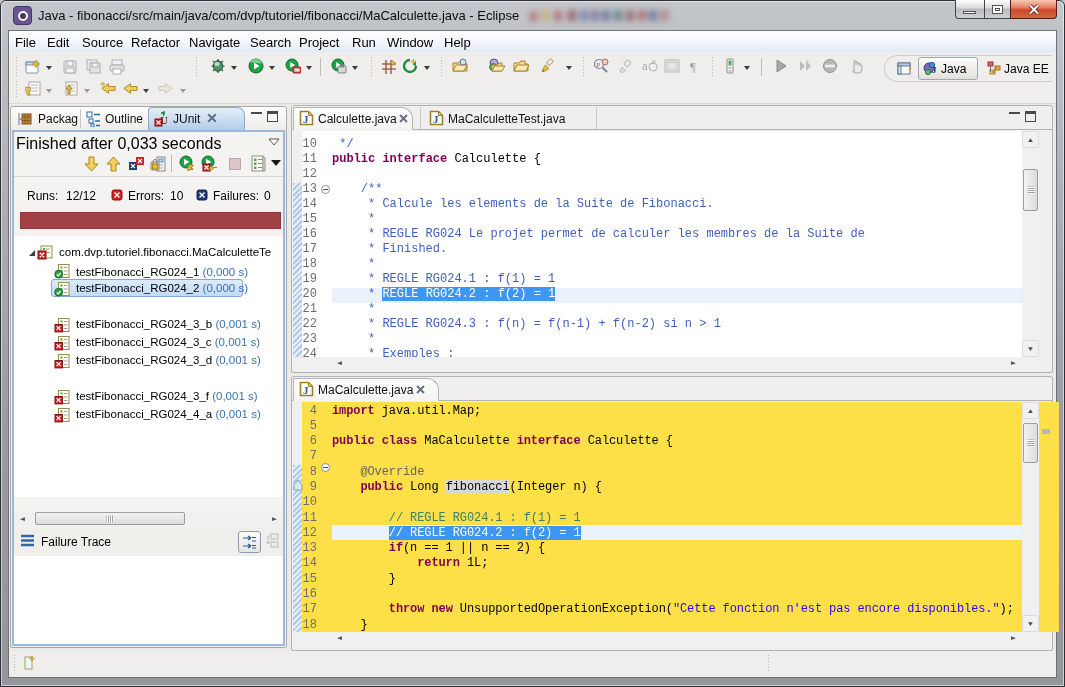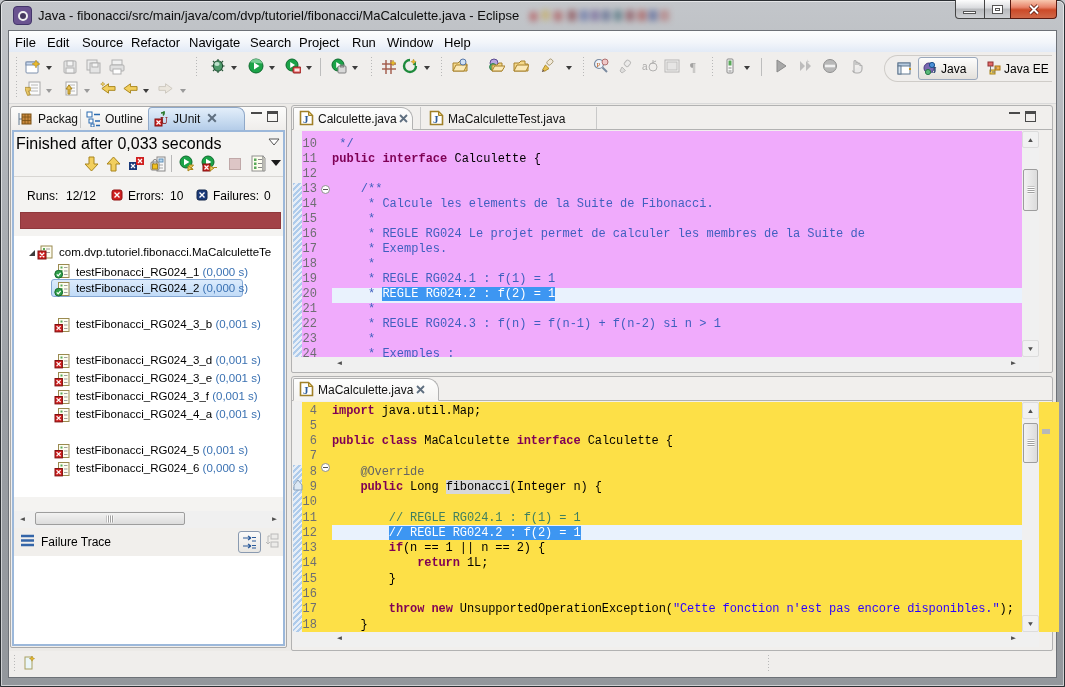--- a/index.html
+++ b/index.html
@@ -450,48 +450,48 @@
         <rect x="6.5" y="7" width="2" height="2" fill="#58a858"></rect>
         <rect x="6.5" y="10.5" width="2" height="2" fill="#58a858"></rect>
         <rect x="10" y="4" width="3.5" height="1" fill="#a0a0a0"></rect>
         <rect x="10" y="7.5" width="3.5" height="1" fill="#a0a0a0"></rect>
         <rect x="10" y="11" width="3.5" height="1" fill="#a0a0a0"></rect>
         <rect x="1" y="7.5" width="7.4" height="7.4" fill="#d02020" stroke="#801010"></rect>
         <path d="M2.6 9.2l4 4m0-4l-4 4" stroke="#fff" stroke-width="1.2"></path>
       </svg>
       <span class="ab" style="left:62px;top:2px">testFibonacci_RG024_3_b <span class="ttime">(0,001 s)</span></span>
     </div>
+<div class="treerow" style="left:0;top:98px;width:269px">
+      <svg class="ticon" style="left:40px;top:1px;width:16px;height:16px" viewBox="0 0 16 16">
+        <rect x="4.5" y="1.5" width="10.5" height="13" fill="#fdfdf0" stroke="#9a8a50"></rect>
+        <rect x="6.5" y="3.5" width="2" height="2" fill="#58a858"></rect>
+        <rect x="6.5" y="7" width="2" height="2" fill="#58a858"></rect>
+        <rect x="6.5" y="10.5" width="2" height="2" fill="#58a858"></rect>
+        <rect x="10" y="4" width="3.5" height="1" fill="#a0a0a0"></rect>
+        <rect x="10" y="7.5" width="3.5" height="1" fill="#a0a0a0"></rect>
+        <rect x="10" y="11" width="3.5" height="1" fill="#a0a0a0"></rect>
+        <rect x="1" y="7.5" width="7.4" height="7.4" fill="#d02020" stroke="#801010"></rect>
+        <path d="M2.6 9.2l4 4m0-4l-4 4" stroke="#fff" stroke-width="1.2"></path>
+      </svg>
+      <span class="ab" style="left:62px;top:2px">testFibonacci_RG024_3_c <span class="ttime">(0,001 s)</span></span>
+    </div>
 <div class="treerow" style="left:0;top:116px;width:269px">
       <svg class="ticon" style="left:40px;top:1px;width:16px;height:16px" viewBox="0 0 16 16">
         <rect x="4.5" y="1.5" width="10.5" height="13" fill="#fdfdf0" stroke="#9a8a50"></rect>
         <rect x="6.5" y="3.5" width="2" height="2" fill="#58a858"></rect>
         <rect x="6.5" y="7" width="2" height="2" fill="#58a858"></rect>
         <rect x="6.5" y="10.5" width="2" height="2" fill="#58a858"></rect>
         <rect x="10" y="4" width="3.5" height="1" fill="#a0a0a0"></rect>
         <rect x="10" y="7.5" width="3.5" height="1" fill="#a0a0a0"></rect>
         <rect x="10" y="11" width="3.5" height="1" fill="#a0a0a0"></rect>
         <rect x="1" y="7.5" width="7.4" height="7.4" fill="#d02020" stroke="#801010"></rect>
         <path d="M2.6 9.2l4 4m0-4l-4 4" stroke="#fff" stroke-width="1.2"></path>
       </svg>
       <span class="ab" style="left:62px;top:2px">testFibonacci_RG024_3_d <span class="ttime">(0,001 s)</span></span>
     </div>
-<div class="treerow" style="left:0;top:134px;width:269px">
-      <svg class="ticon" style="left:40px;top:1px;width:16px;height:16px" viewBox="0 0 16 16">
-        <rect x="4.5" y="1.5" width="10.5" height="13" fill="#fdfdf0" stroke="#9a8a50"></rect>
-        <rect x="6.5" y="3.5" width="2" height="2" fill="#58a858"></rect>
-        <rect x="6.5" y="7" width="2" height="2" fill="#58a858"></rect>
-        <rect x="6.5" y="10.5" width="2" height="2" fill="#58a858"></rect>
-        <rect x="10" y="4" width="3.5" height="1" fill="#a0a0a0"></rect>
-        <rect x="10" y="7.5" width="3.5" height="1" fill="#a0a0a0"></rect>
-        <rect x="10" y="11" width="3.5" height="1" fill="#a0a0a0"></rect>
-        <rect x="1" y="7.5" width="7.4" height="7.4" fill="#d02020" stroke="#801010"></rect>
-        <path d="M2.6 9.2l4 4m0-4l-4 4" stroke="#fff" stroke-width="1.2"></path>
-      </svg>
-      <span class="ab" style="left:62px;top:2px">testFibonacci_RG024_3_e <span class="ttime">(0,001 s)</span></span>
-    </div>
 <div class="treerow" style="left:0;top:152px;width:269px">
       <svg class="ticon" style="left:40px;top:1px;width:16px;height:16px" viewBox="0 0 16 16">
         <rect x="4.5" y="1.5" width="10.5" height="13" fill="#fdfdf0" stroke="#9a8a50"></rect>
         <rect x="6.5" y="3.5" width="2" height="2" fill="#58a858"></rect>
         <rect x="6.5" y="7" width="2" height="2" fill="#58a858"></rect>
         <rect x="6.5" y="10.5" width="2" height="2" fill="#58a858"></rect>
         <rect x="10" y="4" width="3.5" height="1" fill="#a0a0a0"></rect>
         <rect x="10" y="7.5" width="3.5" height="1" fill="#a0a0a0"></rect>
         <rect x="10" y="11" width="3.5" height="1" fill="#a0a0a0"></rect>
         <rect x="1" y="7.5" width="7.4" height="7.4" fill="#d02020" stroke="#801010"></rect>
@@ -506,48 +506,20 @@
         <rect x="6.5" y="7" width="2" height="2" fill="#58a858"></rect>
         <rect x="6.5" y="10.5" width="2" height="2" fill="#58a858"></rect>
         <rect x="10" y="4" width="3.5" height="1" fill="#a0a0a0"></rect>
         <rect x="10" y="7.5" width="3.5" height="1" fill="#a0a0a0"></rect>
         <rect x="10" y="11" width="3.5" height="1" fill="#a0a0a0"></rect>
         <rect x="1" y="7.5" width="7.4" height="7.4" fill="#d02020" stroke="#801010"></rect>
         <path d="M2.6 9.2l4 4m0-4l-4 4" stroke="#fff" stroke-width="1.2"></path>
       </svg>
       <span class="ab" style="left:62px;top:2px">testFibonacci_RG024_4_a <span class="ttime">(0,001 s)</span></span>
     </div>
-<div class="treerow" style="left:0;top:206px;width:269px">
-      <svg class="ticon" style="left:40px;top:1px;width:16px;height:16px" viewBox="0 0 16 16">
-        <rect x="4.5" y="1.5" width="10.5" height="13" fill="#fdfdf0" stroke="#9a8a50"></rect>
-        <rect x="6.5" y="3.5" width="2" height="2" fill="#58a858"></rect>
-        <rect x="6.5" y="7" width="2" height="2" fill="#58a858"></rect>
-        <rect x="6.5" y="10.5" width="2" height="2" fill="#58a858"></rect>
-        <rect x="10" y="4" width="3.5" height="1" fill="#a0a0a0"></rect>
-        <rect x="10" y="7.5" width="3.5" height="1" fill="#a0a0a0"></rect>
-        <rect x="10" y="11" width="3.5" height="1" fill="#a0a0a0"></rect>
-        <rect x="1" y="7.5" width="7.4" height="7.4" fill="#d02020" stroke="#801010"></rect>
-        <path d="M2.6 9.2l4 4m0-4l-4 4" stroke="#fff" stroke-width="1.2"></path>
-      </svg>
-      <span class="ab" style="left:62px;top:2px">testFibonacci_RG024_5 <span class="ttime">(0,001 s)</span></span>
-    </div>
-<div class="treerow" style="left:0;top:224px;width:269px">
-      <svg class="ticon" style="left:40px;top:1px;width:16px;height:16px" viewBox="0 0 16 16">
-        <rect x="4.5" y="1.5" width="10.5" height="13" fill="#fdfdf0" stroke="#9a8a50"></rect>
-        <rect x="6.5" y="3.5" width="2" height="2" fill="#58a858"></rect>
-        <rect x="6.5" y="7" width="2" height="2" fill="#58a858"></rect>
-        <rect x="6.5" y="10.5" width="2" height="2" fill="#58a858"></rect>
-        <rect x="10" y="4" width="3.5" height="1" fill="#a0a0a0"></rect>
-        <rect x="10" y="7.5" width="3.5" height="1" fill="#a0a0a0"></rect>
-        <rect x="10" y="11" width="3.5" height="1" fill="#a0a0a0"></rect>
-        <rect x="1" y="7.5" width="7.4" height="7.4" fill="#d02020" stroke="#801010"></rect>
-        <path d="M2.6 9.2l4 4m0-4l-4 4" stroke="#fff" stroke-width="1.2"></path>
-      </svg>
-      <span class="ab" style="left:62px;top:2px">testFibonacci_RG024_6 <span class="ttime">(0,000 s)</span></span>
-    </div>
 </div>
 
 <div class="ab" style="left:14px;top:511px;width:269px;height:17px;background:#f0f0f0">
  <div class="sbarrow" style="left:0;top:0;border:none;background:#f0f0f0">
       <span>◄</span>
     </div>
  <div class="sbarrow" style="left:252px;top:0;border:none;background:#f0f0f0">
       <span>►</span>
     </div>
  <div class="thumbh" style="left:21px;width:150px">
@@ -590,34 +562,34 @@
 <svg class="ab" style="left:429px;top:110px;width:15px;height:16px" viewBox="0 0 15 16">
     <path d="M1.5 1.5h8l4 4v9h-12z" fill="#fff" stroke="#a08028" stroke-width="1.6"></path>
     <path d="M9.5 1.5l4 4h-4z" fill="#e8c868" stroke="#a08028"></path>
     <text x="4" y="12.5" font-size="11" font-weight="bold" fill="#2a5a9a" font-family="serif">J</text>
   </svg>
 <div class="ab tabtxt" style="left:448px;top:112px">MaCalculetteTest.java</div>
 <div class="ab" style="left:596px;top:107px;width:1px;height:22px;background:#c9c9c9"></div>
 <div class="ab" style="left:1009px;top:112px;width:11px;height:9px;border-top:2px solid #4a4a4a"></div>
 <div class="ab" style="left:1025px;top:111px;width:11px;height:11px;border:1px solid #4a4a4a;border-top:3px solid #4a4a4a"></div>
 
-<div class="ab" style="left:293px;top:131px;width:729px;height:226px;background:#f0abfc;overflow:hidden">
+<div class="ab" style="left:293px;top:131px;width:729px;height:226px;background:#ffffff;overflow:hidden">
  <div class="ab" style="left:0;top:0;width:9px;height:226px;background:#f0f0f0"></div>
  <div class="ab hatch" style="left:0;top:52px;width:9px;height:174px"></div>
  <div class="ab" style="left:39px;top:157px;width:690px;height:15px;background:#e9f2fd"></div>
  <div class="ab ln" style="left:295px;top:7px;width:22px" id="lnt"></div>
  <div class="fold" style="left:28px;top:54px"></div>
  <pre class="mono ab" style="left:39px;top:6px"><span class="jd"> */</span>
 <span class="kw">public</span> <span class="kw">interface</span> Calculette {
 
 <span class="jd">    /**</span>
 <span class="jd">     * Calcule les elements de la Suite de Fibonacci.</span>
 <span class="jd">     *</span>
 <span class="jd">     * REGLE RG024 Le projet permet de calculer les membres de la Suite de</span>
-<span class="jd">     * Exemples.</span>
+<span class="jd">     * Finished.</span>
 <span class="jd">     *</span>
 <span class="jd">     * REGLE RG024.1 : f(1) = 1</span>
 <span class="jd">     * </span><span class="sel">REGLE RG024.2 : f(2) = 1</span>
 <span class="jd">     *</span>
 <span class="jd">     * REGLE RG024.3 : f(n) = f(n-1) + f(n-2) si n &gt; 1</span>
 <span class="jd">     *</span>
 <span class="jd">     * Exemples :</span></pre>
 </div>
 <div class="ab ln" style="left:295px;top:137px;width:22px">10
 11

